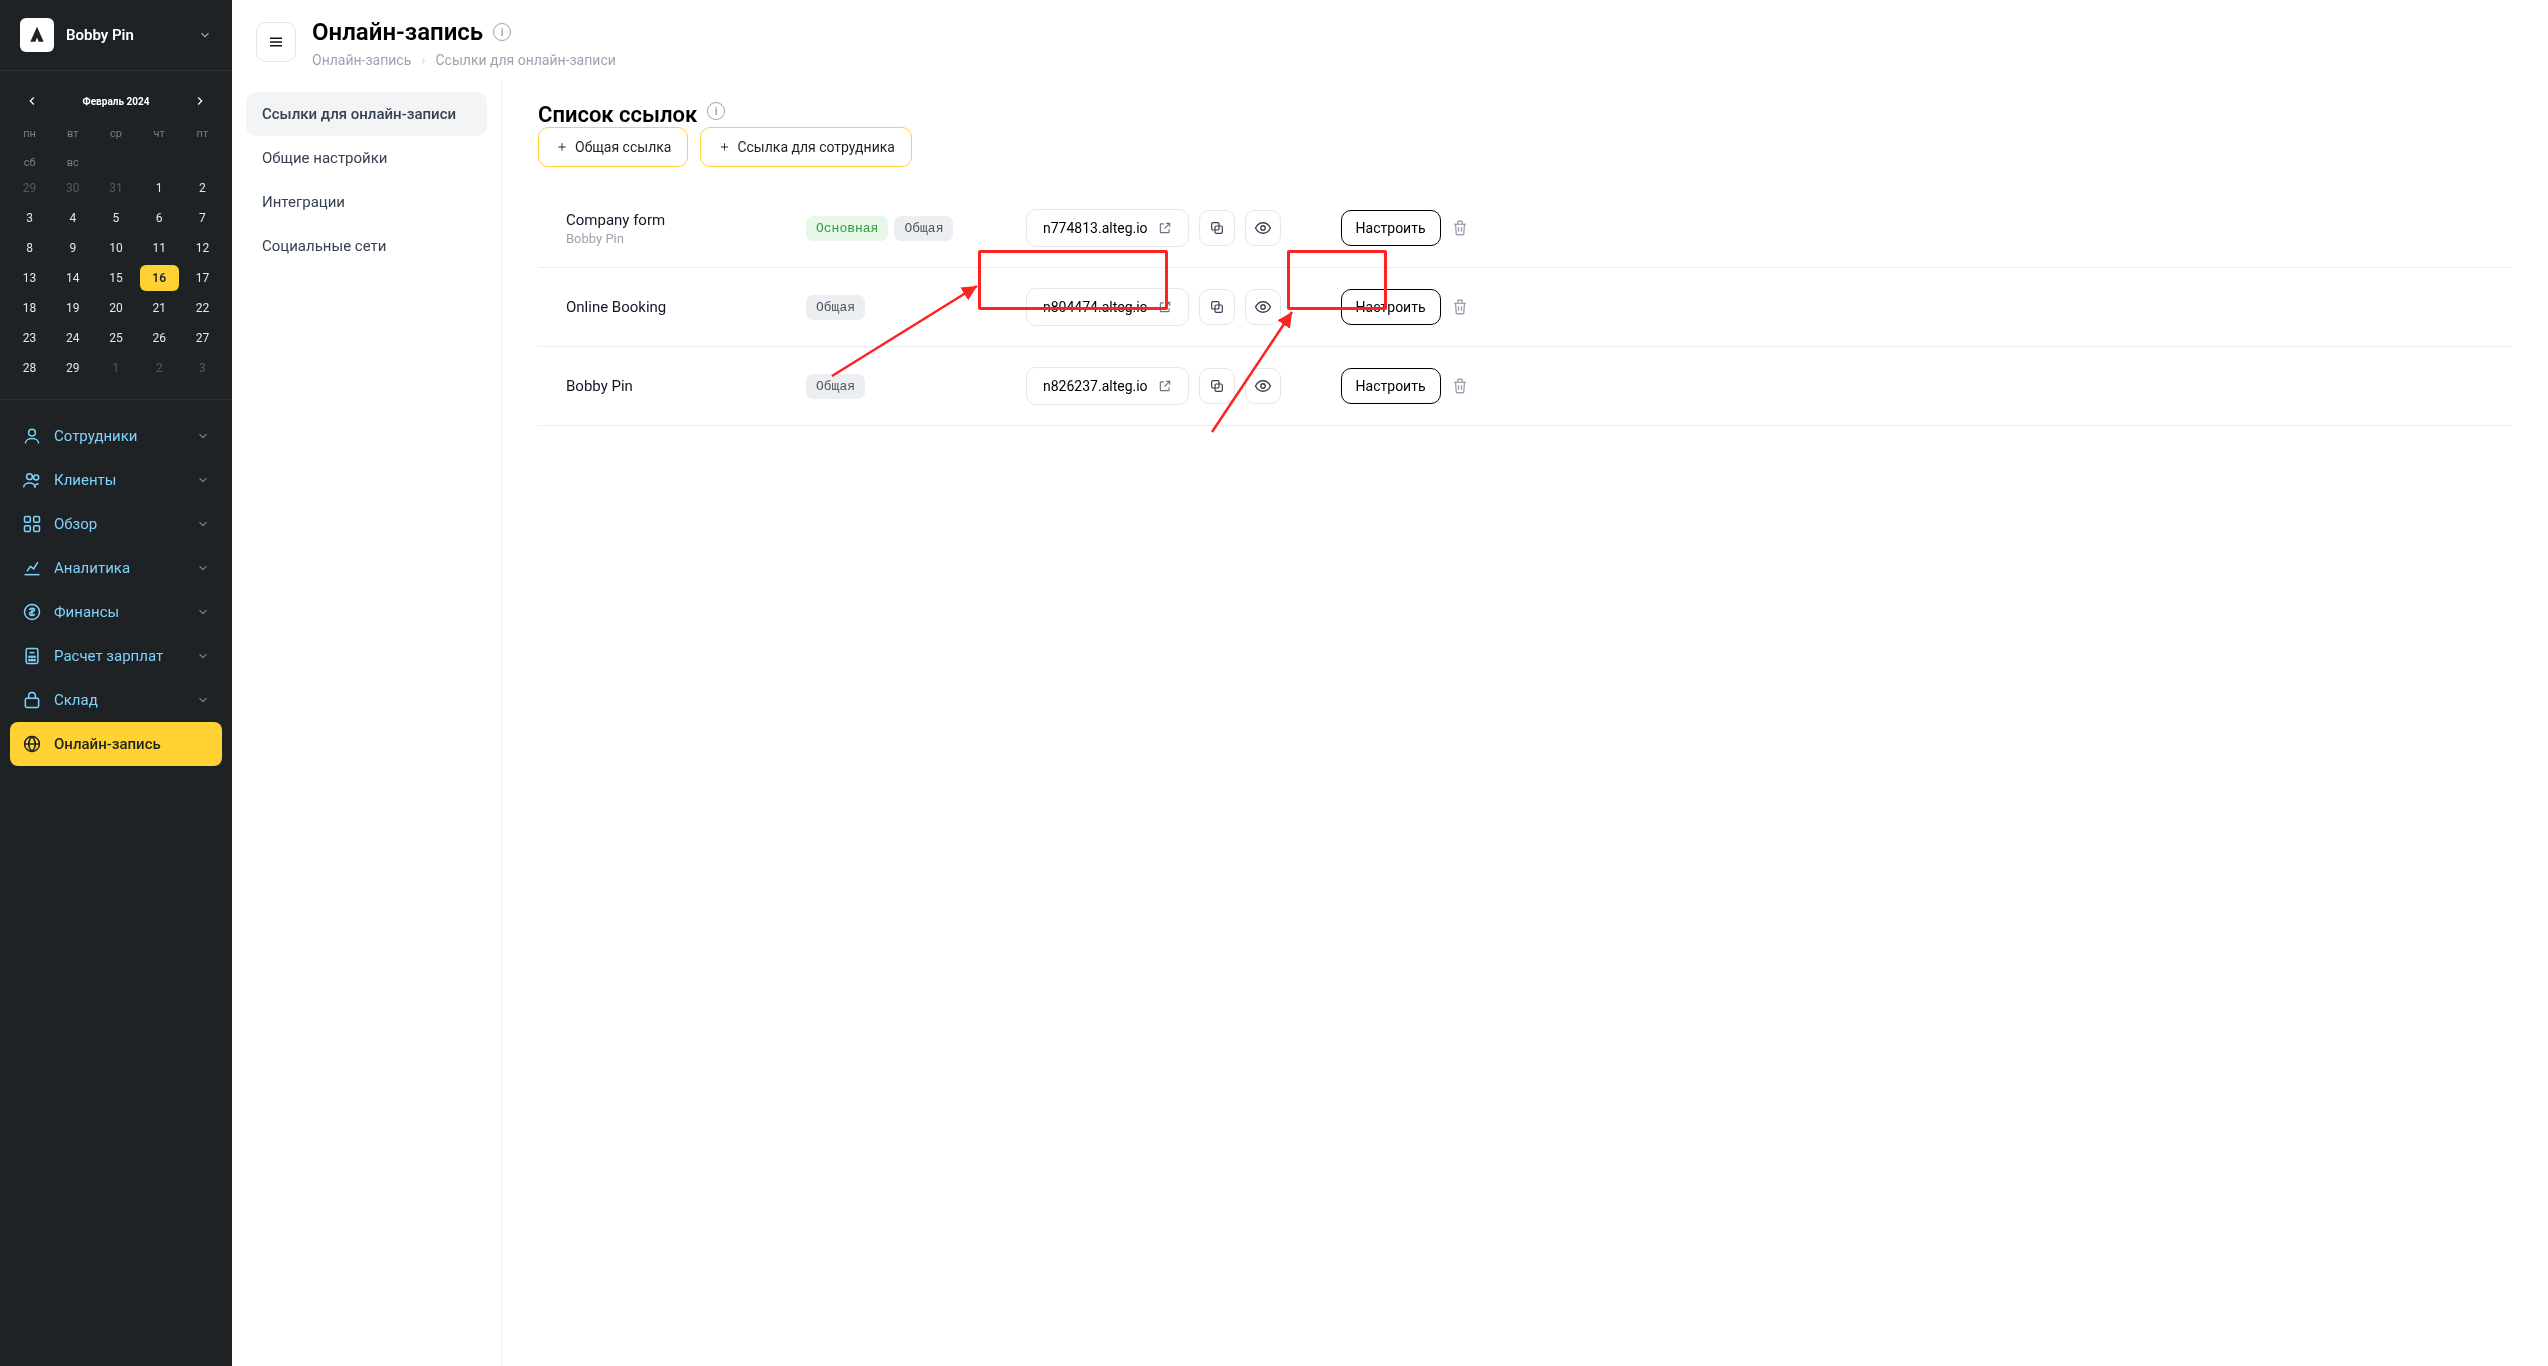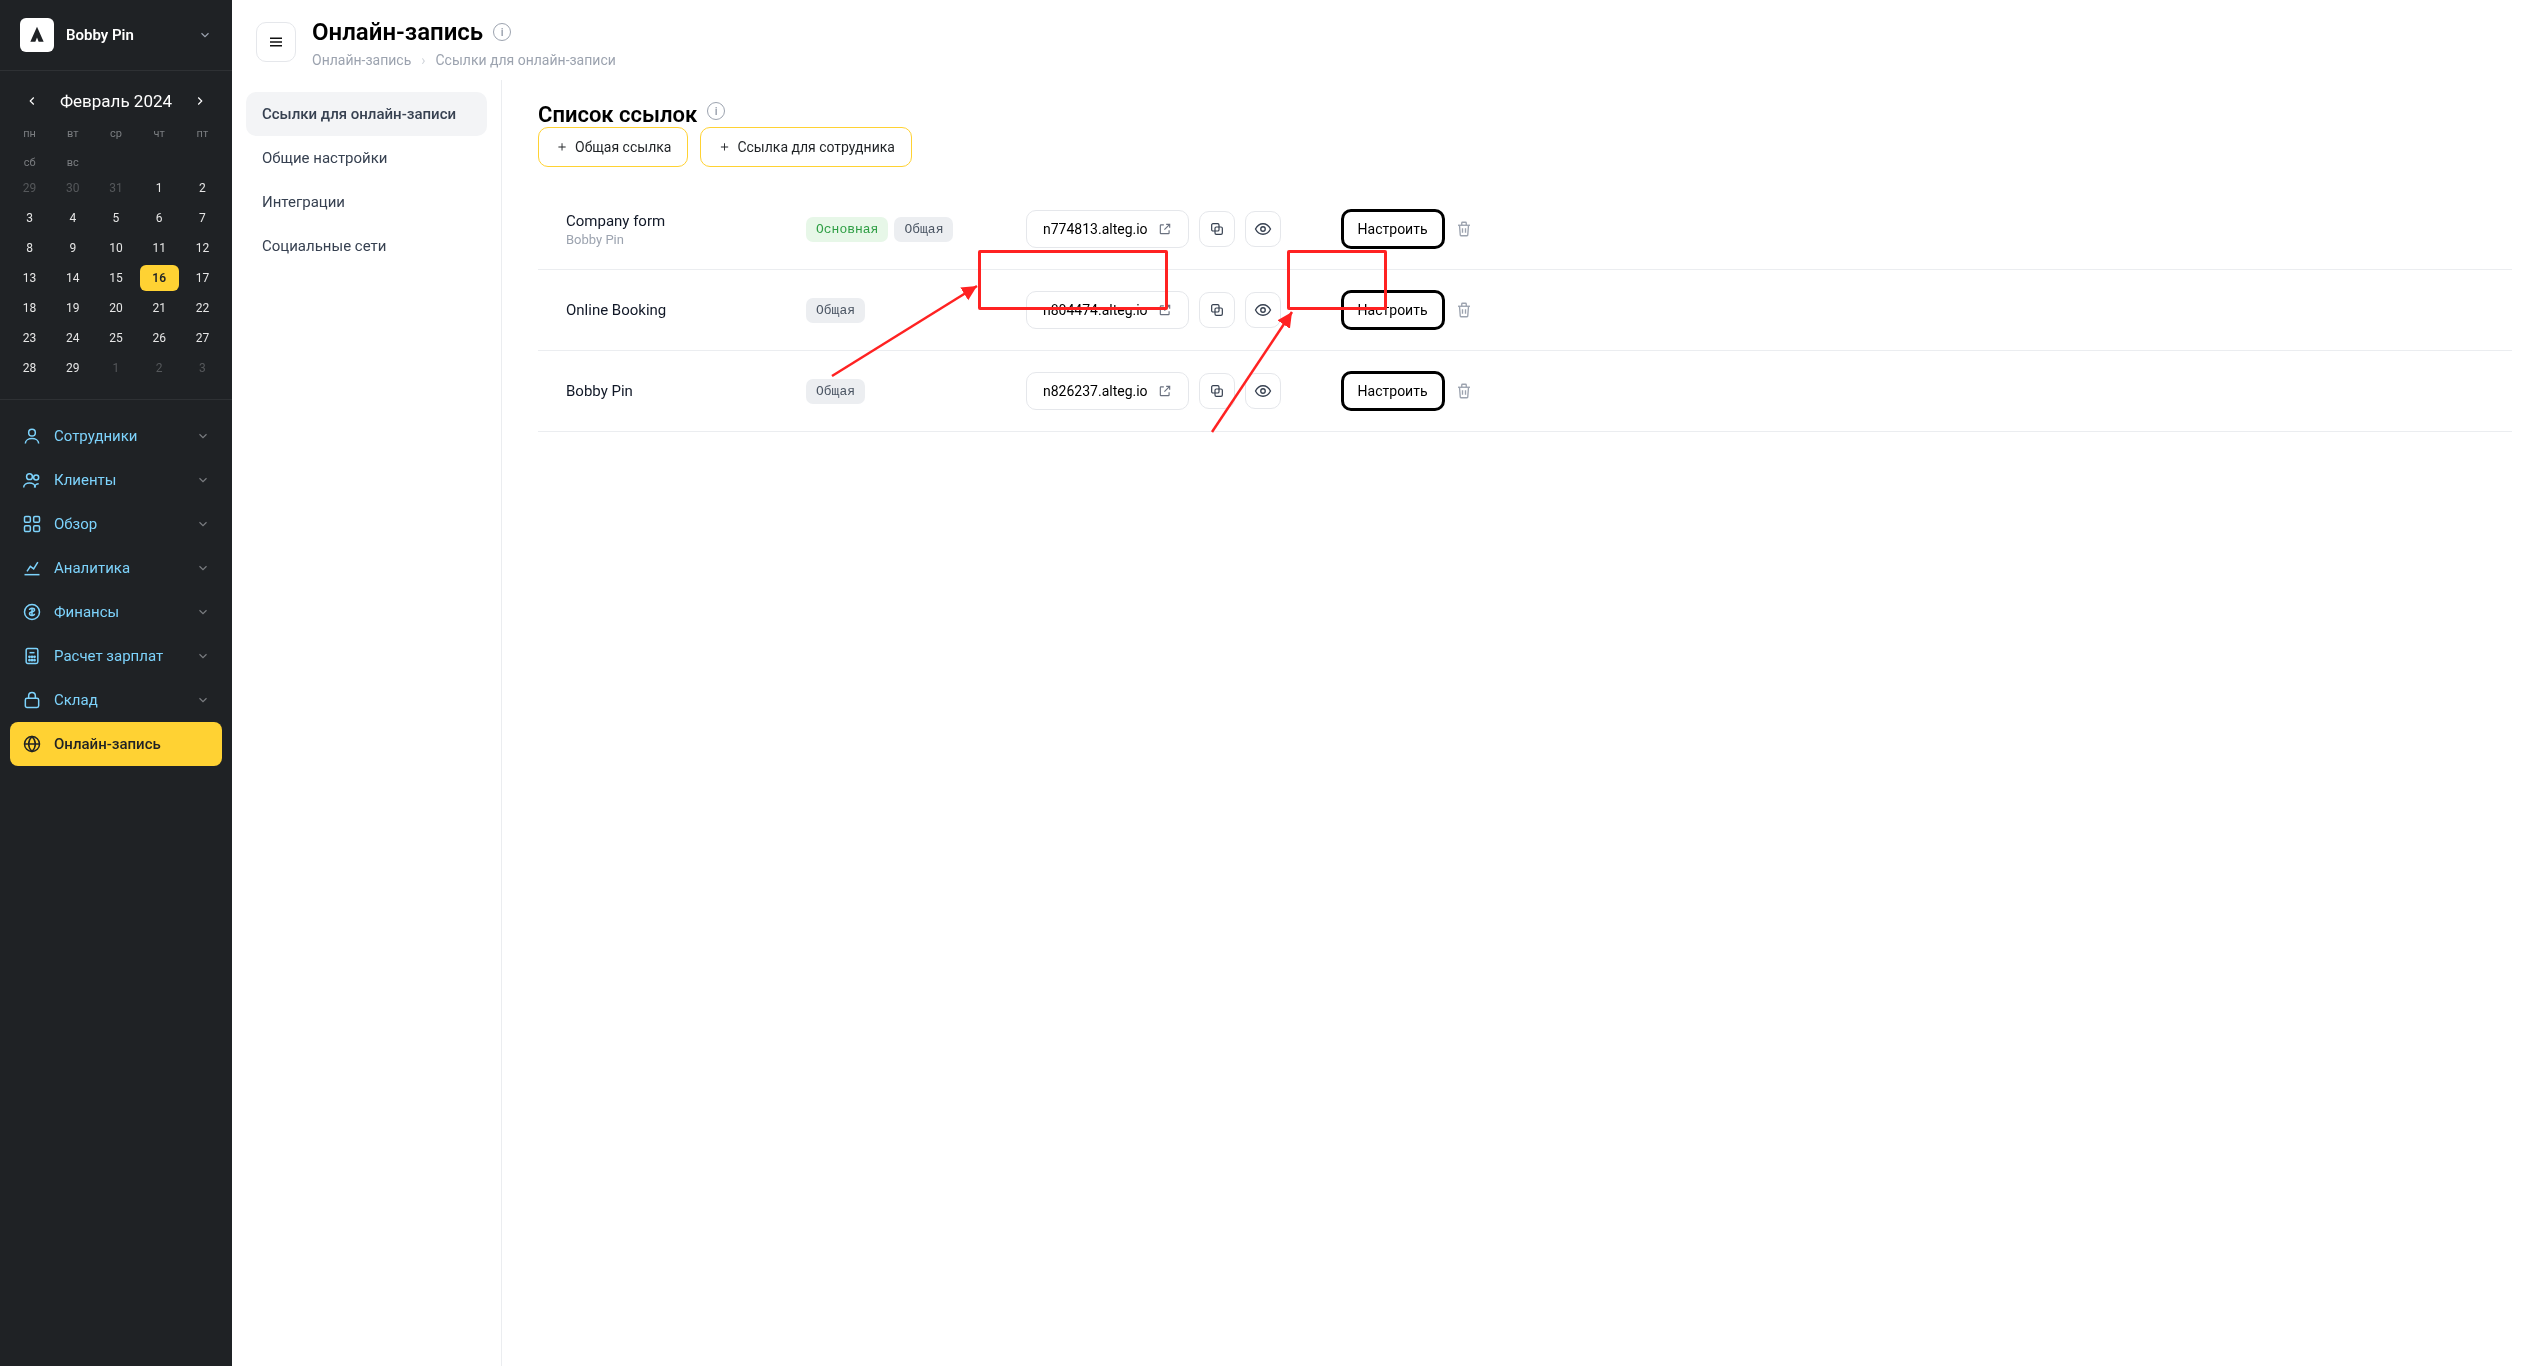--- a/index.html
+++ b/index.html
@@ -9,21 +9,21 @@
 .sidebar { width: 232px; background: #1f2225; color: #fff; display: flex; flex-direction: column; flex-shrink: 0; }
 .brand { display: flex; align-items: center; padding: 18px 20px; gap: 12px; position: relative; }
 .brand-logo { width: 34px; height: 34px; background: #fff; border-radius: 6px; display: flex; align-items: center; justify-content: center; }
 .brand-logo svg { width: 20px; height: 20px; }
 .brand-name { font-weight: 600; font-size: 15px; }
 .brand-chevron { position: absolute; right: 20px; }
 
 .calendar { padding: 10px 10px 18px; border-top: 1px solid #2e3134; border-bottom: 1px solid #2e3134; }
 .cal-header { display: flex; align-items: center; justify-content: space-between; padding: 8px 10px; }
 .cal-nav { width: 24px; height: 24px; display: flex; align-items: center; justify-content: center; cursor: pointer; }
-.cal-title { font-weight: 400; font-size: 17px; }
+.cal-title { font-weight: 700; font-size: 10px; }
 .cal-grid { display: grid; grid-template-columns: repeat(5, 1fr); gap: 4px; text-align: center; }
 .cal-dow { font-size: 11px; color: #7a7d80; padding: 6px 0; }
 .cal-day { font-size: 12px; padding: 6px 0; border-radius: 6px; cursor: pointer; color: #e6e6e6; }
 .cal-day.dim { color: #55585b; }
 .cal-day.selected { background: #ffd233; color: #1f2225; font-weight: 600; }
 
 .nav { flex: 1; overflow-y: auto; padding: 14px 10px; }
 .nav-item { display: flex; align-items: center; padding: 12px 12px; gap: 12px; border-radius: 8px; cursor: pointer; font-size: 15px; color: #7dd3fc; position: relative; }
 .nav-item .nav-chevron { position: absolute; right: 12px; }
 .nav-item.active { background: #ffd233; color: #1f2225; font-weight: 500; }
@@ -57,21 +57,21 @@
 .table-row { display: flex; align-items: center; padding: 20px 28px; border-bottom: 1px solid #ebedf0; }
 .link-name { font-size: 15px; color: #111827; }
 .link-sub { font-size: 13px; color: #9ca3af; margin-top: 2px; }
 .badges { display: flex; gap: 6px; }
 .badge { padding: 5px 10px; border-radius: 7px; font-size: 13px; font-family: Liberation Mono, monospace; }
 .badge-green { background: #e7f7e8; color: #2e9e44; }
 .badge-gray { background: #eceef1; color: #4b5563; }
 .link-box { border: 1px solid #e5e7eb; border-radius: 10px; padding: 10px 16px; display: inline-flex; align-items: center; gap: 10px; font-size: 14px; cursor: pointer; }
 .icon-btn { width: 36px; height: 36px; border: 1px solid #e5e7eb; border-radius: 10px; display: flex; align-items: center; justify-content: center; cursor: pointer; }
 .row-actions { display: flex; align-items: center; gap: 10px; margin-left: 10px; }
-.settings-btn { border: 3px solid #000000; border-radius: 10px; padding: 9px 14px; font-size: 14px; cursor: pointer; background: #fff; }
+.settings-btn { border: 1px solid #000000; border-radius: 10px; padding: 9px 14px; font-size: 14px; cursor: pointer; background: #fff; }
 .trash-btn { cursor: pointer; color: #9ca3af; display:flex; align-items:center; }
 
 .highlight-box { position: absolute; border: 3px solid #f22; pointer-events: none; border-radius: 2px; }
 .arrow-svg { position: absolute; pointer-events: none; }
 
 svg { display: block; }
 </style>
 </head>
 <body>
 

